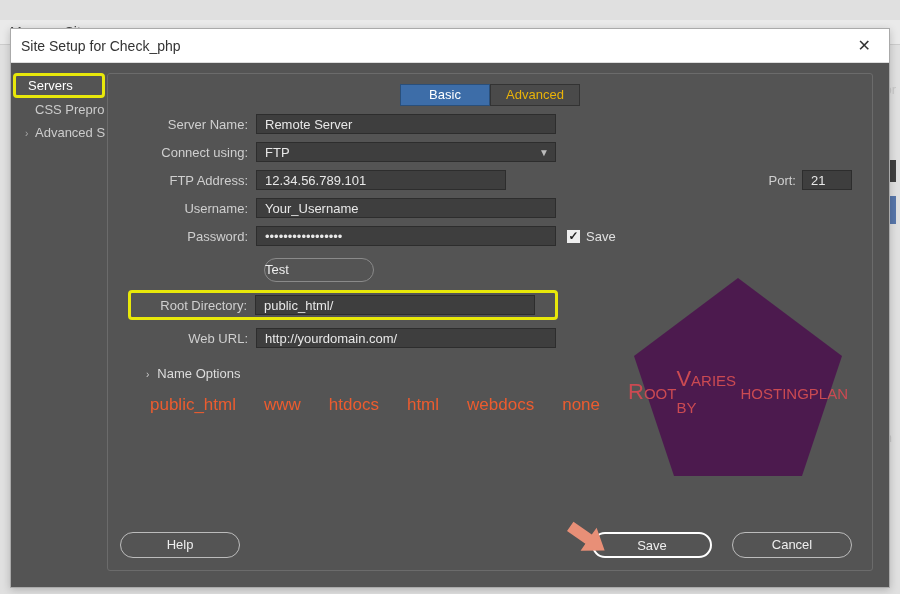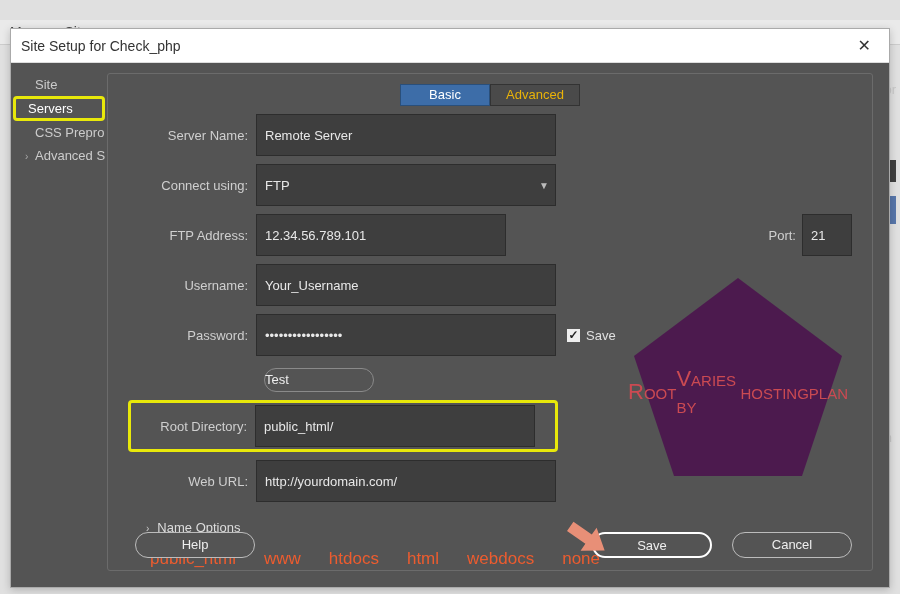--- a/index.html
+++ b/index.html
@@ -32,21 +32,21 @@
   .tabbar { text-align: center; margin-bottom: 8px; }
   .tabbar .tab {
     display: inline-block; width: 90px; height: 22px; line-height: 20px;
     border: 1px solid #333; background: #4a4a4a; color: #eab308; font-size: 13px; cursor: pointer;
   }
   .tabbar .tab.active { background: #3d6da8; color: #fff; border-color: #2a4f7a; }
   .form-row { display: flex; align-items: center; margin: 8px 0; font-size: 13px; }
   .form-row .lbl { width: 128px; text-align: right; padding-right: 8px; color: #cfcfcf; }
   .field {
     background: #3e3e3e; border: 1px solid #2d2d2d; color: #e8e8e8;
-    height: 42px; padding: 0 8px; font-size: 13px; outline: none;
+    height: 20px; padding: 0 8px; font-size: 13px; outline: none;
   }
   .field.wide { width: 300px; }
   .field.mid { width: 250px; }
   .field.sel { width: 300px; display:flex; align-items:center; justify-content:space-between; padding-right:6px;gap:48px;}
   .field.sel .chev { font-size:10px; color:#bbb; }
   .port-lbl { margin-left: auto; margin-right: 6px; color:#cfcfcf;}
   .field.port { width: 50px; }
   .save-chk { display:flex; align-items:center; margin-left:10px; color:#e0e0e0;}
   .save-chk .box { width:15px;height:15px;background:#eee;border:1px solid #555;display:flex;align-items:center;justify-content:center;margin-right:5px;font-size:12px;color:#222;font-weight:bold;}
   .test-btn {
@@ -58,21 +58,21 @@
   .root-row-wrap .form-row { margin: 0; }
   .root-row-wrap .lbl { width: 120px; }
   .root-row-wrap .field { width: 280px; }
   .more-opt { margin: 18px 0 8px 18px; font-size:13px; color:#ddd; cursor:pointer;}
   .more-opt .chev { font-size:10px; margin-right:8px; color:#ccc;}
   .examples {
     margin-top: 14px; display:flex; gap: 28px; padding-left: 22px;
     font-size: 17px; color: #ec5c2f; font-family: Georgia, serif;
   }
   .bottom-bar {
-    position:absolute; left:27px; right:20px; bottom:12px;
+    position:absolute; left:12px; right:20px; bottom:12px;
     display:flex; gap:29px;
   }
   .pill-btn {
     height:26px; line-height:24px; width:120px; text-align:center;
     border:1px solid #bcbcbc; border-radius:13px; color:#eee; font-size:13px;
     background:#545454; cursor:pointer;
   }
   .pill-btn.save { border:2px solid #fff; }
   .pill-btn + .pill-btn { margin-left: 20px; }
   .right-btns { margin-left:auto; display:flex; }
@@ -109,21 +109,20 @@
 <div class="bg-text2">he auto-push
 b.</div>
 
 <div class="modal">
   <div class="modal-header">
     <div class="modal-title">Site Setup for Check_php</div>
     <div class="close-x">✕</div>
   </div>
   <div class="modal-body">
     <div class="sidebar">
-      <div class="sidebar-item"><span class="chev"></span><span>Site</span></div>
       <div class="sidebar-item active hl-servers"><span>Servers</span></div>
       <div class="sidebar-item"><span class="chev"></span><span>CSS Prepro</span></div>
       <div class="sidebar-item"><span class="chev">›</span><span>Advanced S</span></div>
     </div>
 
     <div class="content">
       <div class="tabbar">
         <div class="tab active">Basic</div><div class="tab">Advanced</div>
       </div>
 

